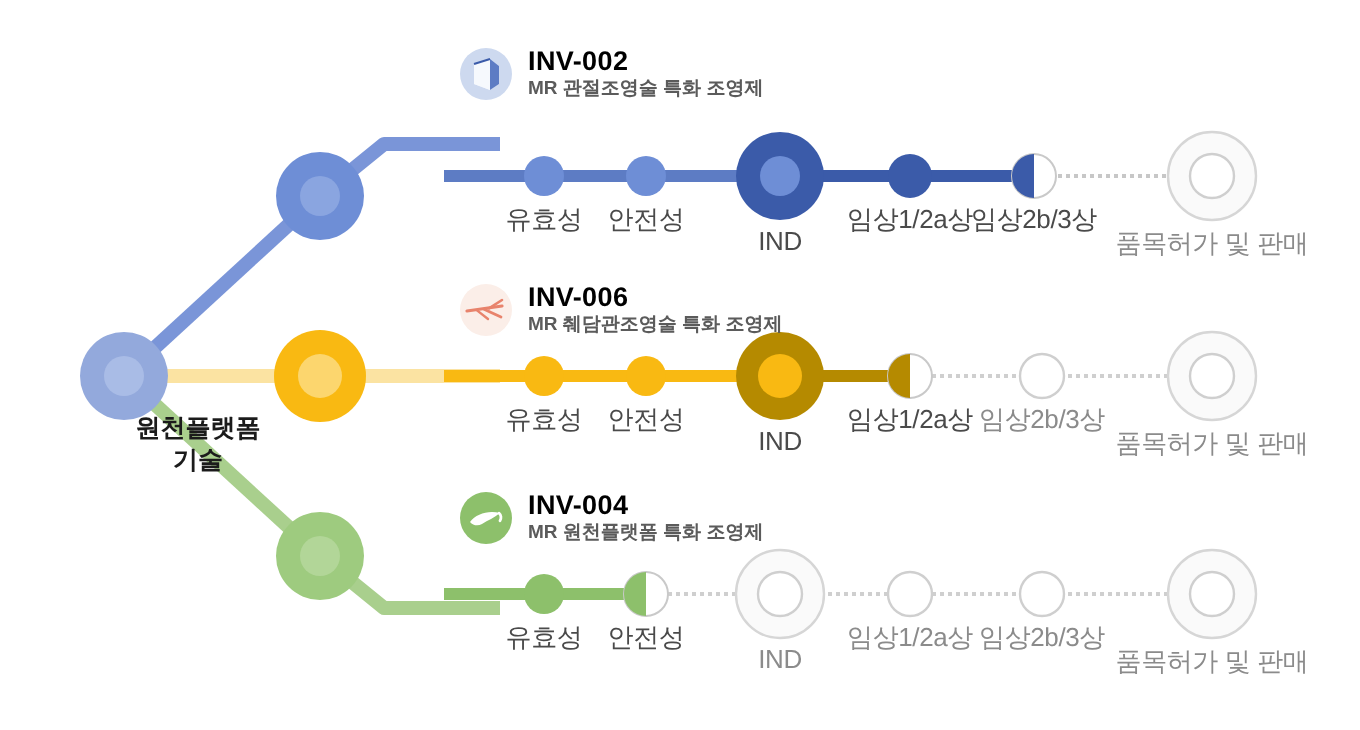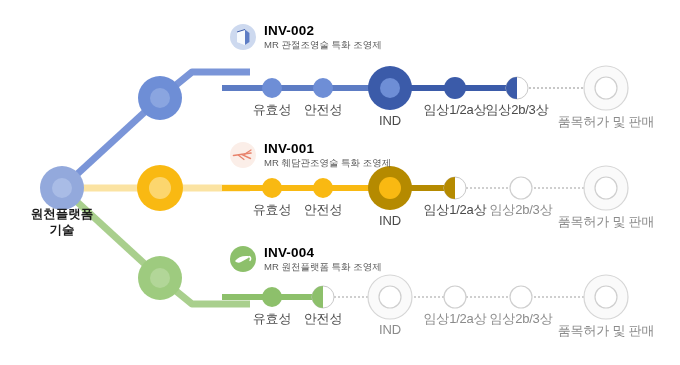--- a/index.html
+++ b/index.html
@@ -51,21 +51,21 @@
     font-size: 13.5px;
     font-weight: bold;
     letter-spacing: 0.2px;
     display: block;
     margin-bottom: 2px;
   }
   .card-sub {
     font-size: 9.5px;
     color: #5b5b5b;
     display: block;
-    font-weight: normal;
+    font-weight: bold;
   }
 
   
   .stage-label {
     position: absolute;
     font-size: 13px;
     color: #4a4a4a;
     text-align: right;
     white-space: nowrap;
     transform: translateX(-50%);
@@ -76,20 +76,21 @@
   
   #root-label {
     position: absolute;
     left: 0px; top: 207px;
     width: 124px;
     text-align: center;
     font-size: 12.5px;
     font-weight: bold;
     color: #1b1b1b;
     line-height: 1.25;
+    padding-left: 37px;
   }
 </style>
 </head>
 <body>
 
 <div id="stage">
 
   <svg class="svg-layer" viewBox="0 0 680 365">
     <defs>
       <clipPath id="clip-half">
@@ -207,21 +208,21 @@
     <span class="card-icon">
       <svg viewBox="0 0 26 26" width="26" height="26">
         <circle cx="13" cy="13" r="13" fill="#fbeee8"></circle>
         <path d="M3.5 13.5 L21 11" stroke="#e8836c" stroke-width="1.6" fill="none" stroke-linecap="round"></path>
         <path d="M12 12.6 L20.5 16.5" stroke="#e8836c" stroke-width="1.4" fill="none" stroke-linecap="round"></path>
         <path d="M14.5 12.2 L21 8" stroke="#e8836c" stroke-width="1.3" fill="none" stroke-linecap="round"></path>
         <path d="M8.5 13.2 L14 17.5" stroke="#e8836c" stroke-width="1.2" fill="none" stroke-linecap="round"></path>
       </svg>
     </span>
     <span class="card-text">
-      <span class="card-code">INV-001</span>
+      <span class="card-code">INV-006</span>
       <span class="card-sub">MR 췌담관조영술 특화 조영제</span>
     </span>
   </div>
 
   <div class="card-head" style="left:230px; top:246px;">
     <span class="card-icon">
       <svg viewBox="0 0 26 26" width="26" height="26">
         <circle cx="13" cy="13" r="13" fill="#8dc06b"></circle>
         <path d="M5 15 C8 11, 14 9, 20 10.5 C17 13, 14 14, 11 16 C9 17.2, 6.5 16.8, 5 15 Z" fill="#ffffff"></path>
         <path d="M19.5 10.6 C20.6 11.4, 20.8 13.2, 20 14.4" stroke="#ffffff" stroke-width="1.4" fill="none" stroke-linecap="round"></path>

